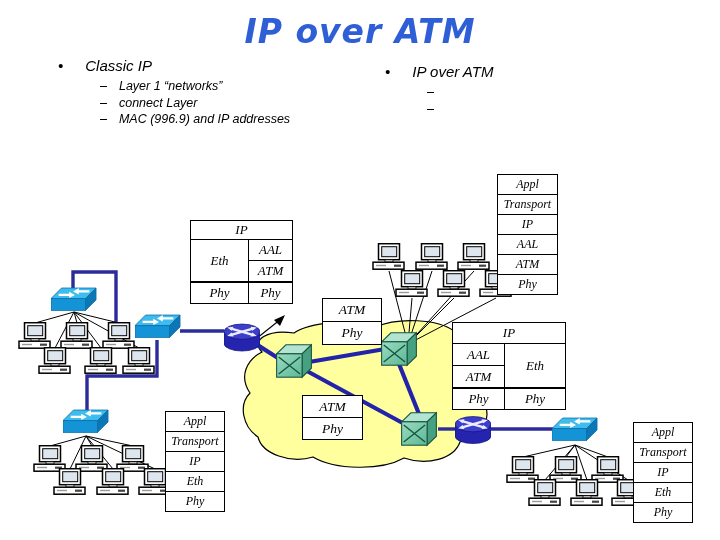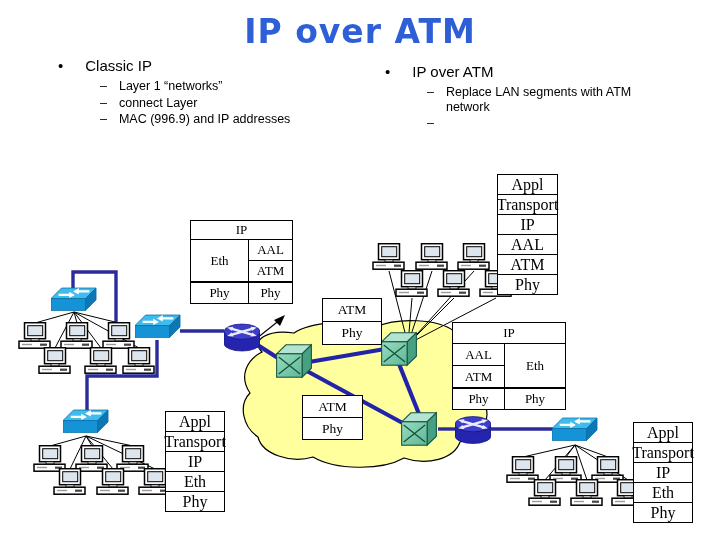--- a/index.html
+++ b/index.html
@@ -1,31 +1,31 @@
 <!DOCTYPE html>
 <html><head>
 <meta charset="utf-8">
 <style>
   html,body{margin:0;padding:0;background:#fff;}
   .slide{position:relative;width:720px;height:540px;background:#fff;overflow:hidden;
-         font-family:"Liberation Sans",sans-serif;color:#000;}
+         font-family:"Liberation Sans",sans-serif;color:#000;font-style:italic;}
   .title{position:absolute;left:0;top:12px;width:100%;text-align:center;
          font-size:33px;font-weight:bold;letter-spacing:1px;color:#2E5FD7;
          font-family:"DejaVu Sans",sans-serif;}
   .bullets{position:absolute;line-height:1.15;}
   .bullets-left{left:58px;top:57px;width:300px;}
   .bullets-right{left:385px;top:63px;width:250px;}
   .b-head{display:flex;gap:22px;font-size:15px;margin-bottom:5px;}
   .b-items{margin-left:42px;}
   .b-item{display:flex;gap:12px;font-size:12.5px;margin-bottom:2px;}
   .b-item .txt{max-width:186px;}
   .diagram-svg{position:absolute;left:0;top:0;z-index:1;}
   
   .stack{position:absolute;z-index:2;background:#fff;border:1.5px solid #000;
-         font-family:"Liberation Serif",serif;font-size:16px;text-align:center;
+         font-family:"Liberation Serif",serif;font-size:12px;text-align:center;
          box-sizing:border-box;}
   .stack .row{display:flex;align-items:center;justify-content:center;white-space:nowrap;}
   .stack .row + .row{border-top:1.4px solid #000;}
   .rows19 .row{height:19px;}
   .rows21 .row{height:21px;}
   .rows22 .row{height:22px;}
   #stack-host-right{left:497px;top:174px;width:61px;}
   #stack-atm-upper{left:322px;top:298px;width:60px;font-size:13.5px;}
   #stack-atm-lower{left:302px;top:395px;width:61px;font-size:13.5px;}
   #stack-host-bl{left:165px;top:411px;width:60px;}
@@ -81,21 +81,20 @@
   </div>
 
   <div class="bullets bullets-right">
     <div class="b-head">
       <span>•</span>
       <span>IP over ATM</span>
     </div>
     <div class="b-items">
       <div class="b-item">
         <span>–</span>
-        <span class="txt">Replace LAN segments with ATM network</span>
       </div>
       <div class="b-item">
         <span>–</span>
       </div>
     </div>
   </div>
 
   <svg class="diagram-svg" width="720" height="540" viewBox="0 0 720 540">
     <defs>
       <linearGradient id="cubeFront" x1="0" y1="0" x2="1" y2="1">

